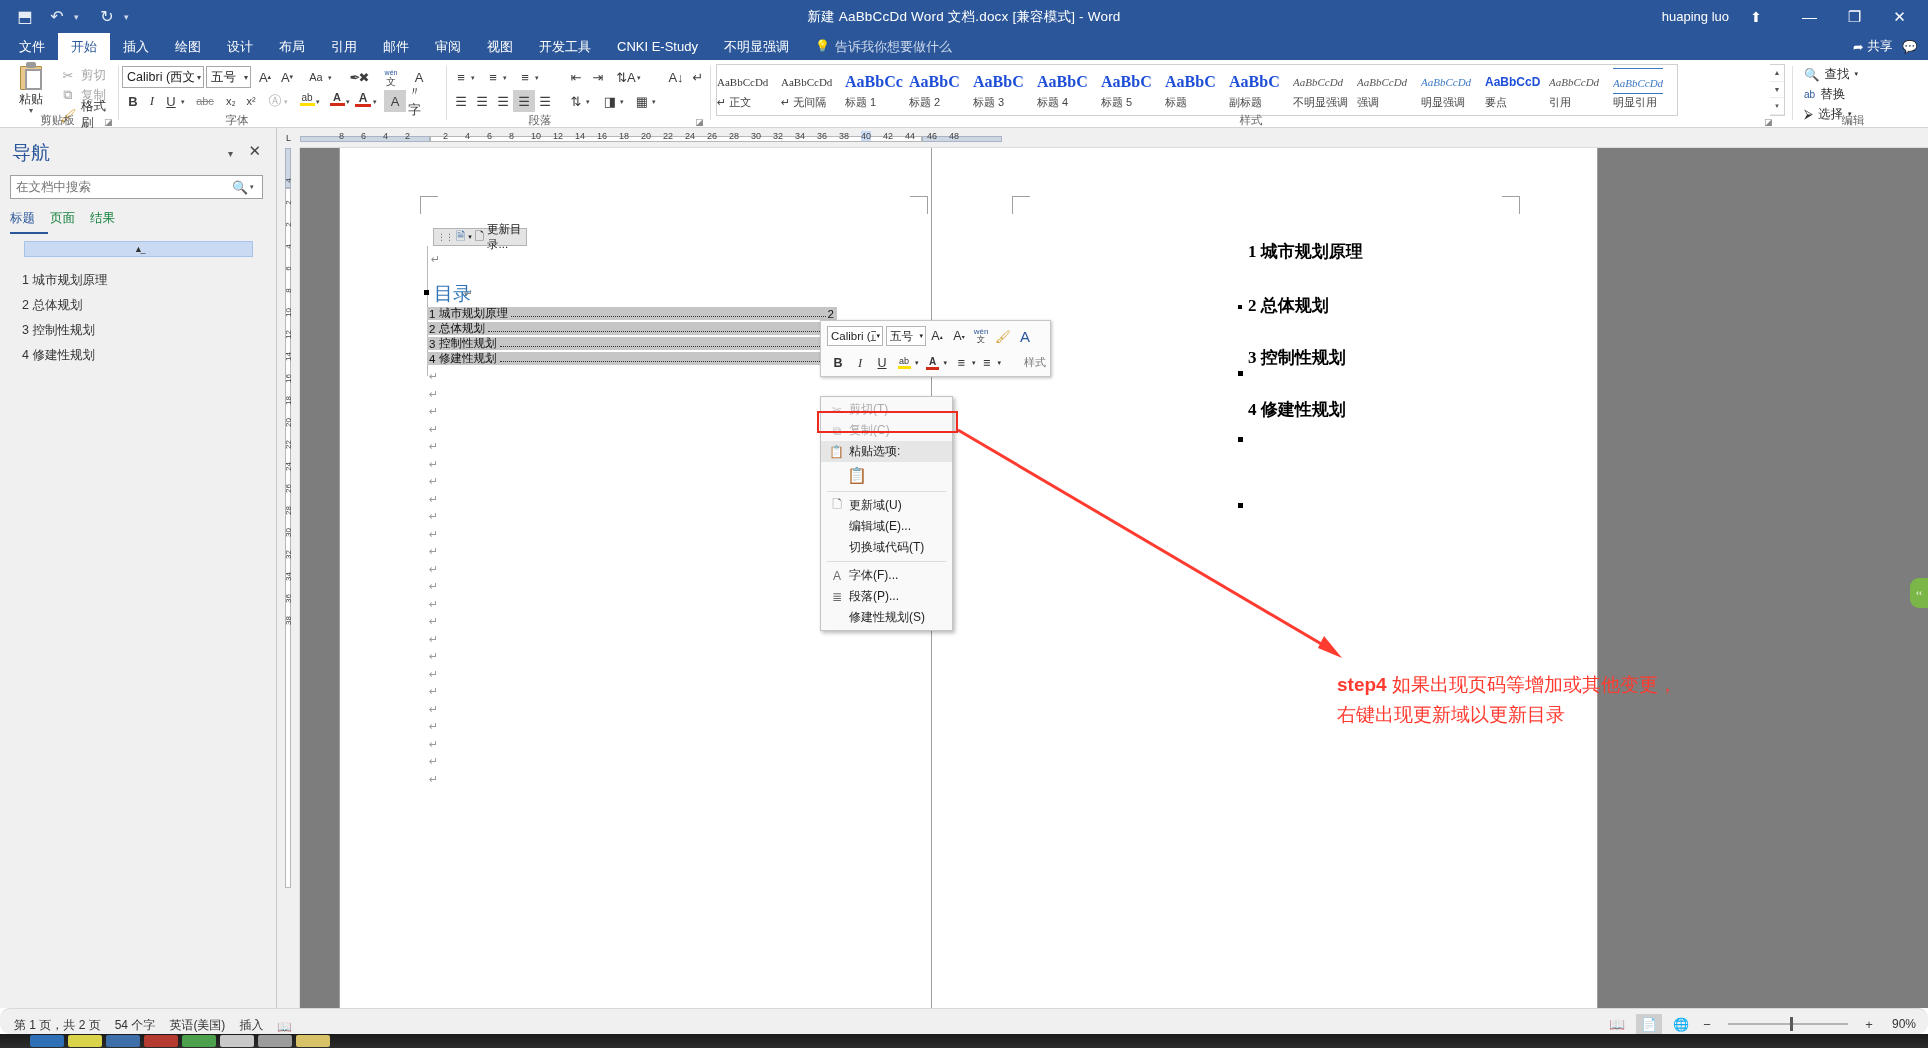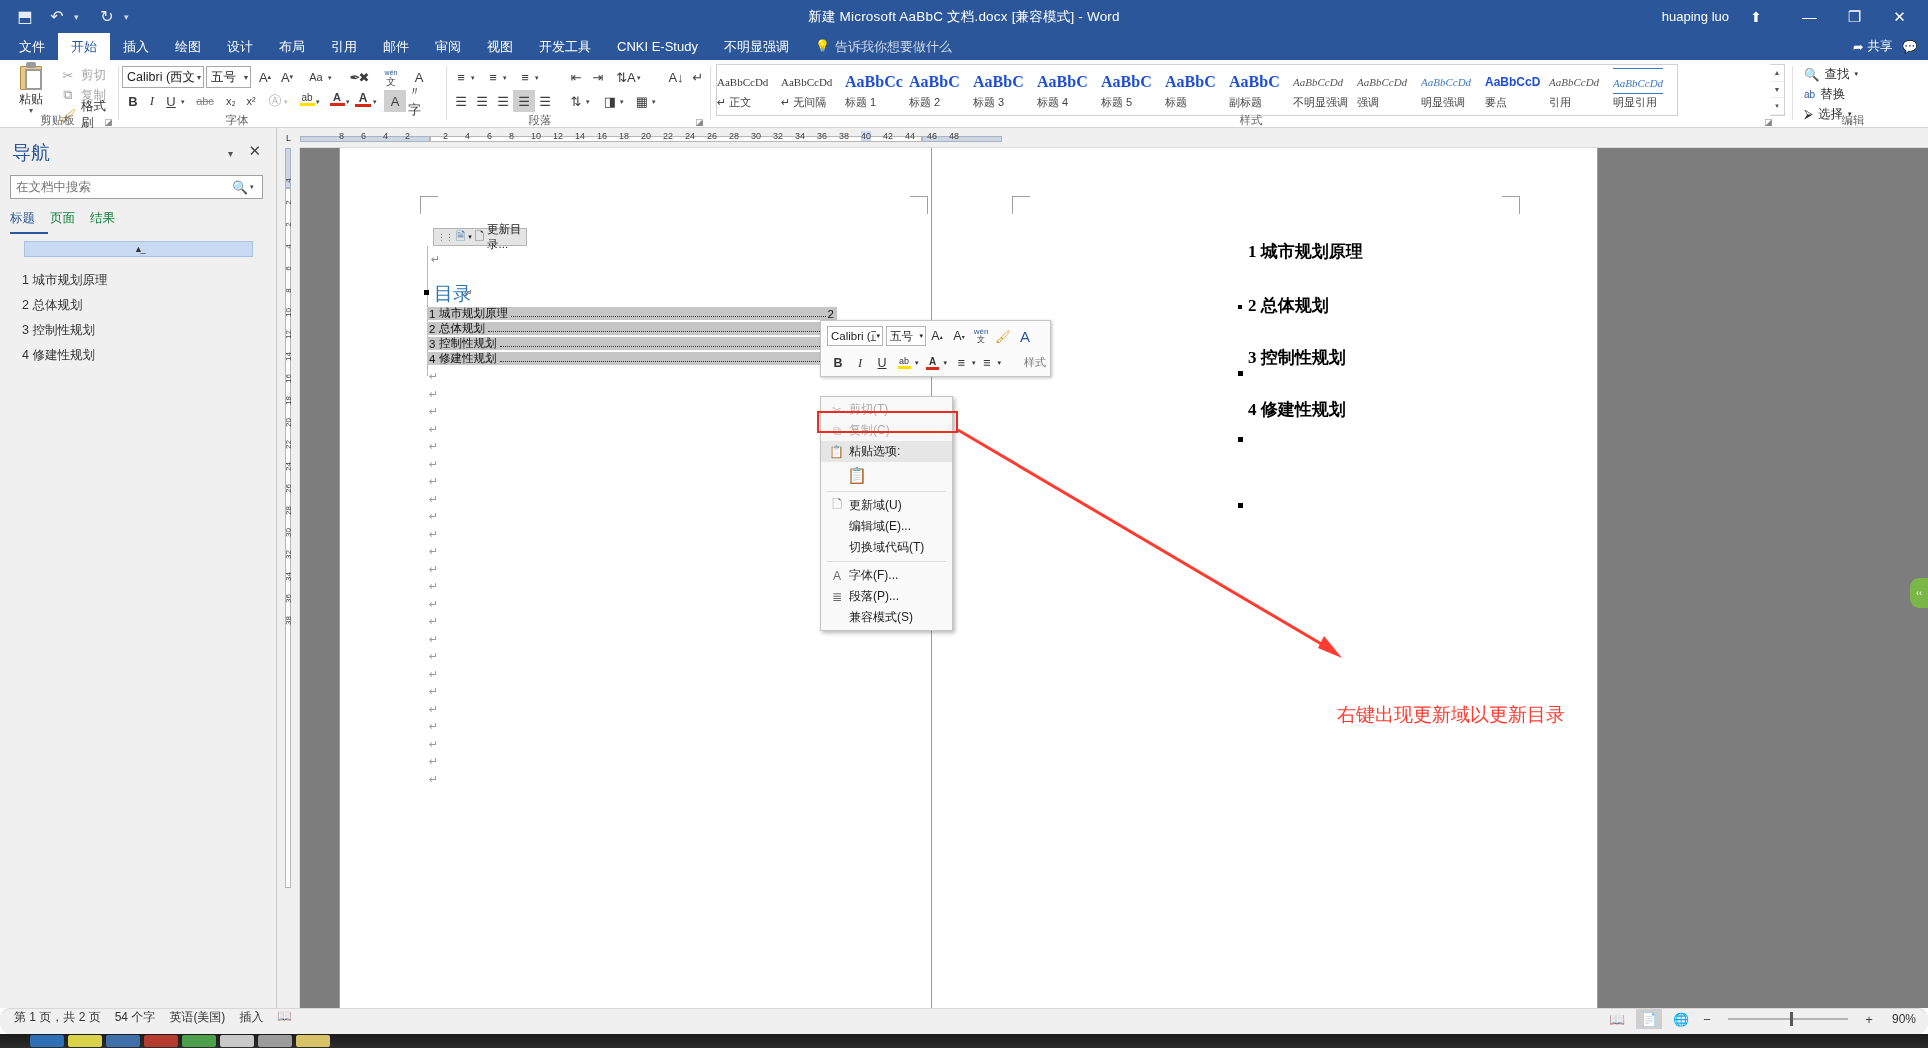--- a/index.html
+++ b/index.html
@@ -187,21 +187,21 @@
   .rpage-item{ position:absolute; font-size:17px; color:#000; font-weight:bold;
      font-family:"Liberation Serif","DejaVu Serif",serif; }
   .rbullet{ position:absolute; width:5px; height:5px; background:#000; }
 
   .sidetab{ position:absolute; right:0; top:578px; width:18px; height:30px;
      background:#7ab648; border-radius:9px 0 0 9px; color:#fff; font-size:9px;
      display:flex; align-items:center; justify-content:center; }
 
   
   .statusbar{ position:absolute; left:0; top:1008px; width:1928px; height:26px;
-     background:#f0f0f0; border-top:1px solid #d8d8d8; display:flex; align-items:flex-start;border-radius:10px; }
+     background:#f0f0f0; border-top:1px solid #d8d8d8; display:flex; align-items:flex-end;border-radius:10px; }
   .sb{ font-size:12px; color:#333; margin-left:14px; white-space:nowrap; }
   .sbright{ margin-left:auto; display:flex; align-items:center; gap:6px; padding-right:12px;}
   .viewbtn{ width:26px; height:20px; display:flex; align-items:center; justify-content:center;
      font-size:13px; color:#444;}
   .viewbtn.sel{ background:#cfcfcf; }
   .zoomtrack{ width:120px; height:2px; background:#b4b4b4; position:relative; margin:0 8px;}
   .zoomhandle{ position:absolute; left:62px; top:-6px; width:3px; height:14px; background:#5a5a5a;}
   .zoomlbl{ font-size:12px; color:#333; width:34px; text-align:right;}
   .zb{ font-size:13px; color:#444; width:14px; text-align:center;}
 
@@ -219,21 +219,21 @@
     <div class="qat">
       <div class="qbtn">⬒</div>
       <div class="qbtn">↶</div>
       <div class="qsmall">▾</div>
       <div class="qbtn">↻</div>
       <div class="qsmall">▾</div>
     </div>
 
     <div class="titledeco"></div>
 
-    <div class="title-text">新建 Microsoft AaBbC 文档.docx [兼容模式]  -  Word</div>
+    <div class="title-text">新建 AaBbCcDd Word 文档.docx [兼容模式]  -  Word</div>
 
     <div class="win-right">
       <span class="user-name">huaping luo</span>
       <span class="user-icon">⬆</span>
       <div class="wbtn">—</div>
       <div class="wbtn">❐</div>
       <div class="wbtn close">✕</div>
     </div>
   </div>
 
@@ -649,20 +649,24 @@
   <div class="rbullet" style="left:1238px;top:437px;"></div>
   <div class="rpage-item" style="left:1248px;top:346px;">3  控制性规划</div>
   <div class="rbullet" style="left:1238px;top:503px;"></div>
   <div class="rpage-item" style="left:1248px;top:398px;">4  修建性规划</div>
 
   <svg style="position:absolute;left:950px;top:420px;width:420px;height:260px;">
     <line x1="8" y1="10" x2="385" y2="232" stroke="#ff3b30" stroke-width="3"></line>
     <polygon points="392,238 368,228 374,216" fill="#ff3b30"></polygon>
   </svg>
 
+  <div class="annot" style="left:1337px;top:670px;">
+    <span class="st">step4</span>
+    <span>如果出现页码等增加或其他变更，</span>
+  </div>
   <div class="annot" style="left:1337px;top:700px;">右键出现更新域以更新目录</div>
 
   <div class="mini">
     <div class="row" style="top:2px;">
       <div class="fbox" style="width:56px;">
         <span style="flex:1;overflow:hidden;white-space:nowrap;">Calibri (正</span>
         <span style="font-size:7px;padding-right:2px;">▾</span>
       </div>
       <div class="fbox" style="width:40px;margin-left:3px;">
         <span style="flex:1;">五号</span>
@@ -732,21 +736,21 @@
     <div class="ctxitem">
       <span class="ci">A</span>
       <span>字体(F)...</span>
     </div>
     <div class="ctxitem">
       <span class="ci">≣</span>
       <span>段落(P)...</span>
     </div>
     <div class="ctxitem">
       <span class="ci"></span>
-      <span>兼容模式(S)</span>
+      <span>修建性规划(S)</span>
     </div>
   </div>
   <div class="ctxhl"></div>
 
   <div class="sidetab">‹‹</div>
 
   <div class="statusbar">
     <span class="sb">第 1 页，共 2 页</span>
     <span class="sb">54 个字</span>
     <span class="sb">英语(美国)</span>

